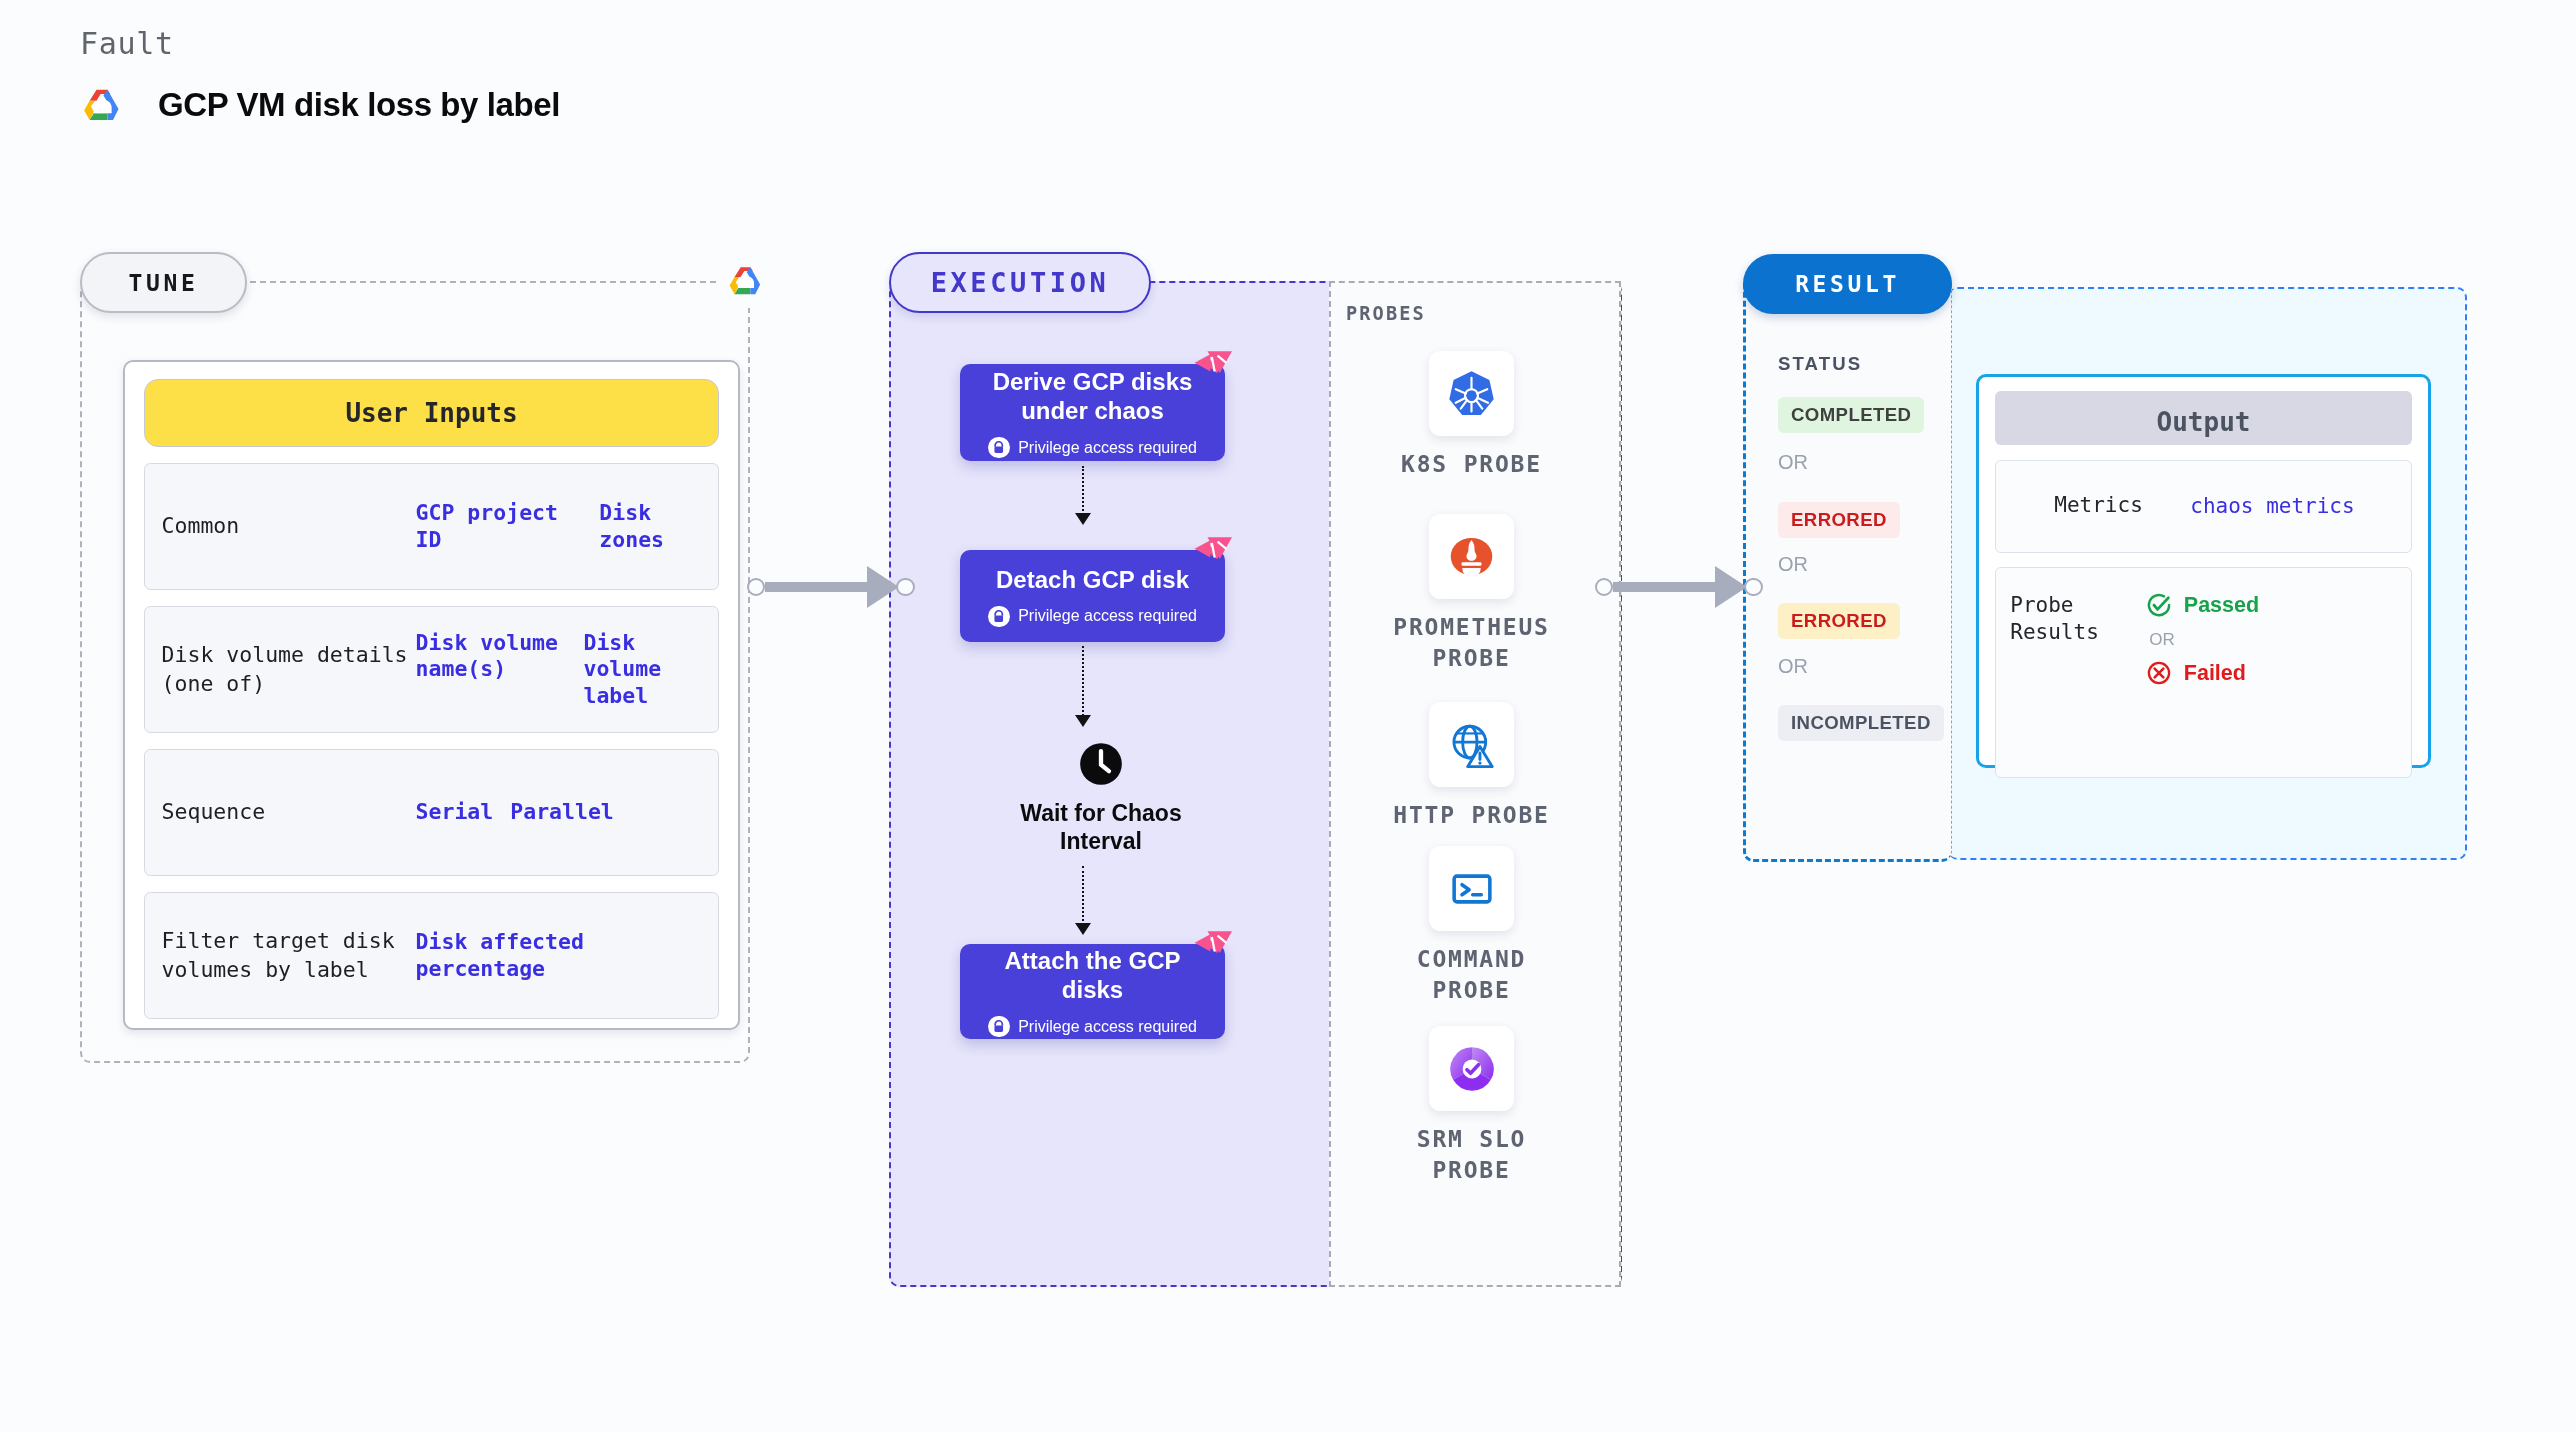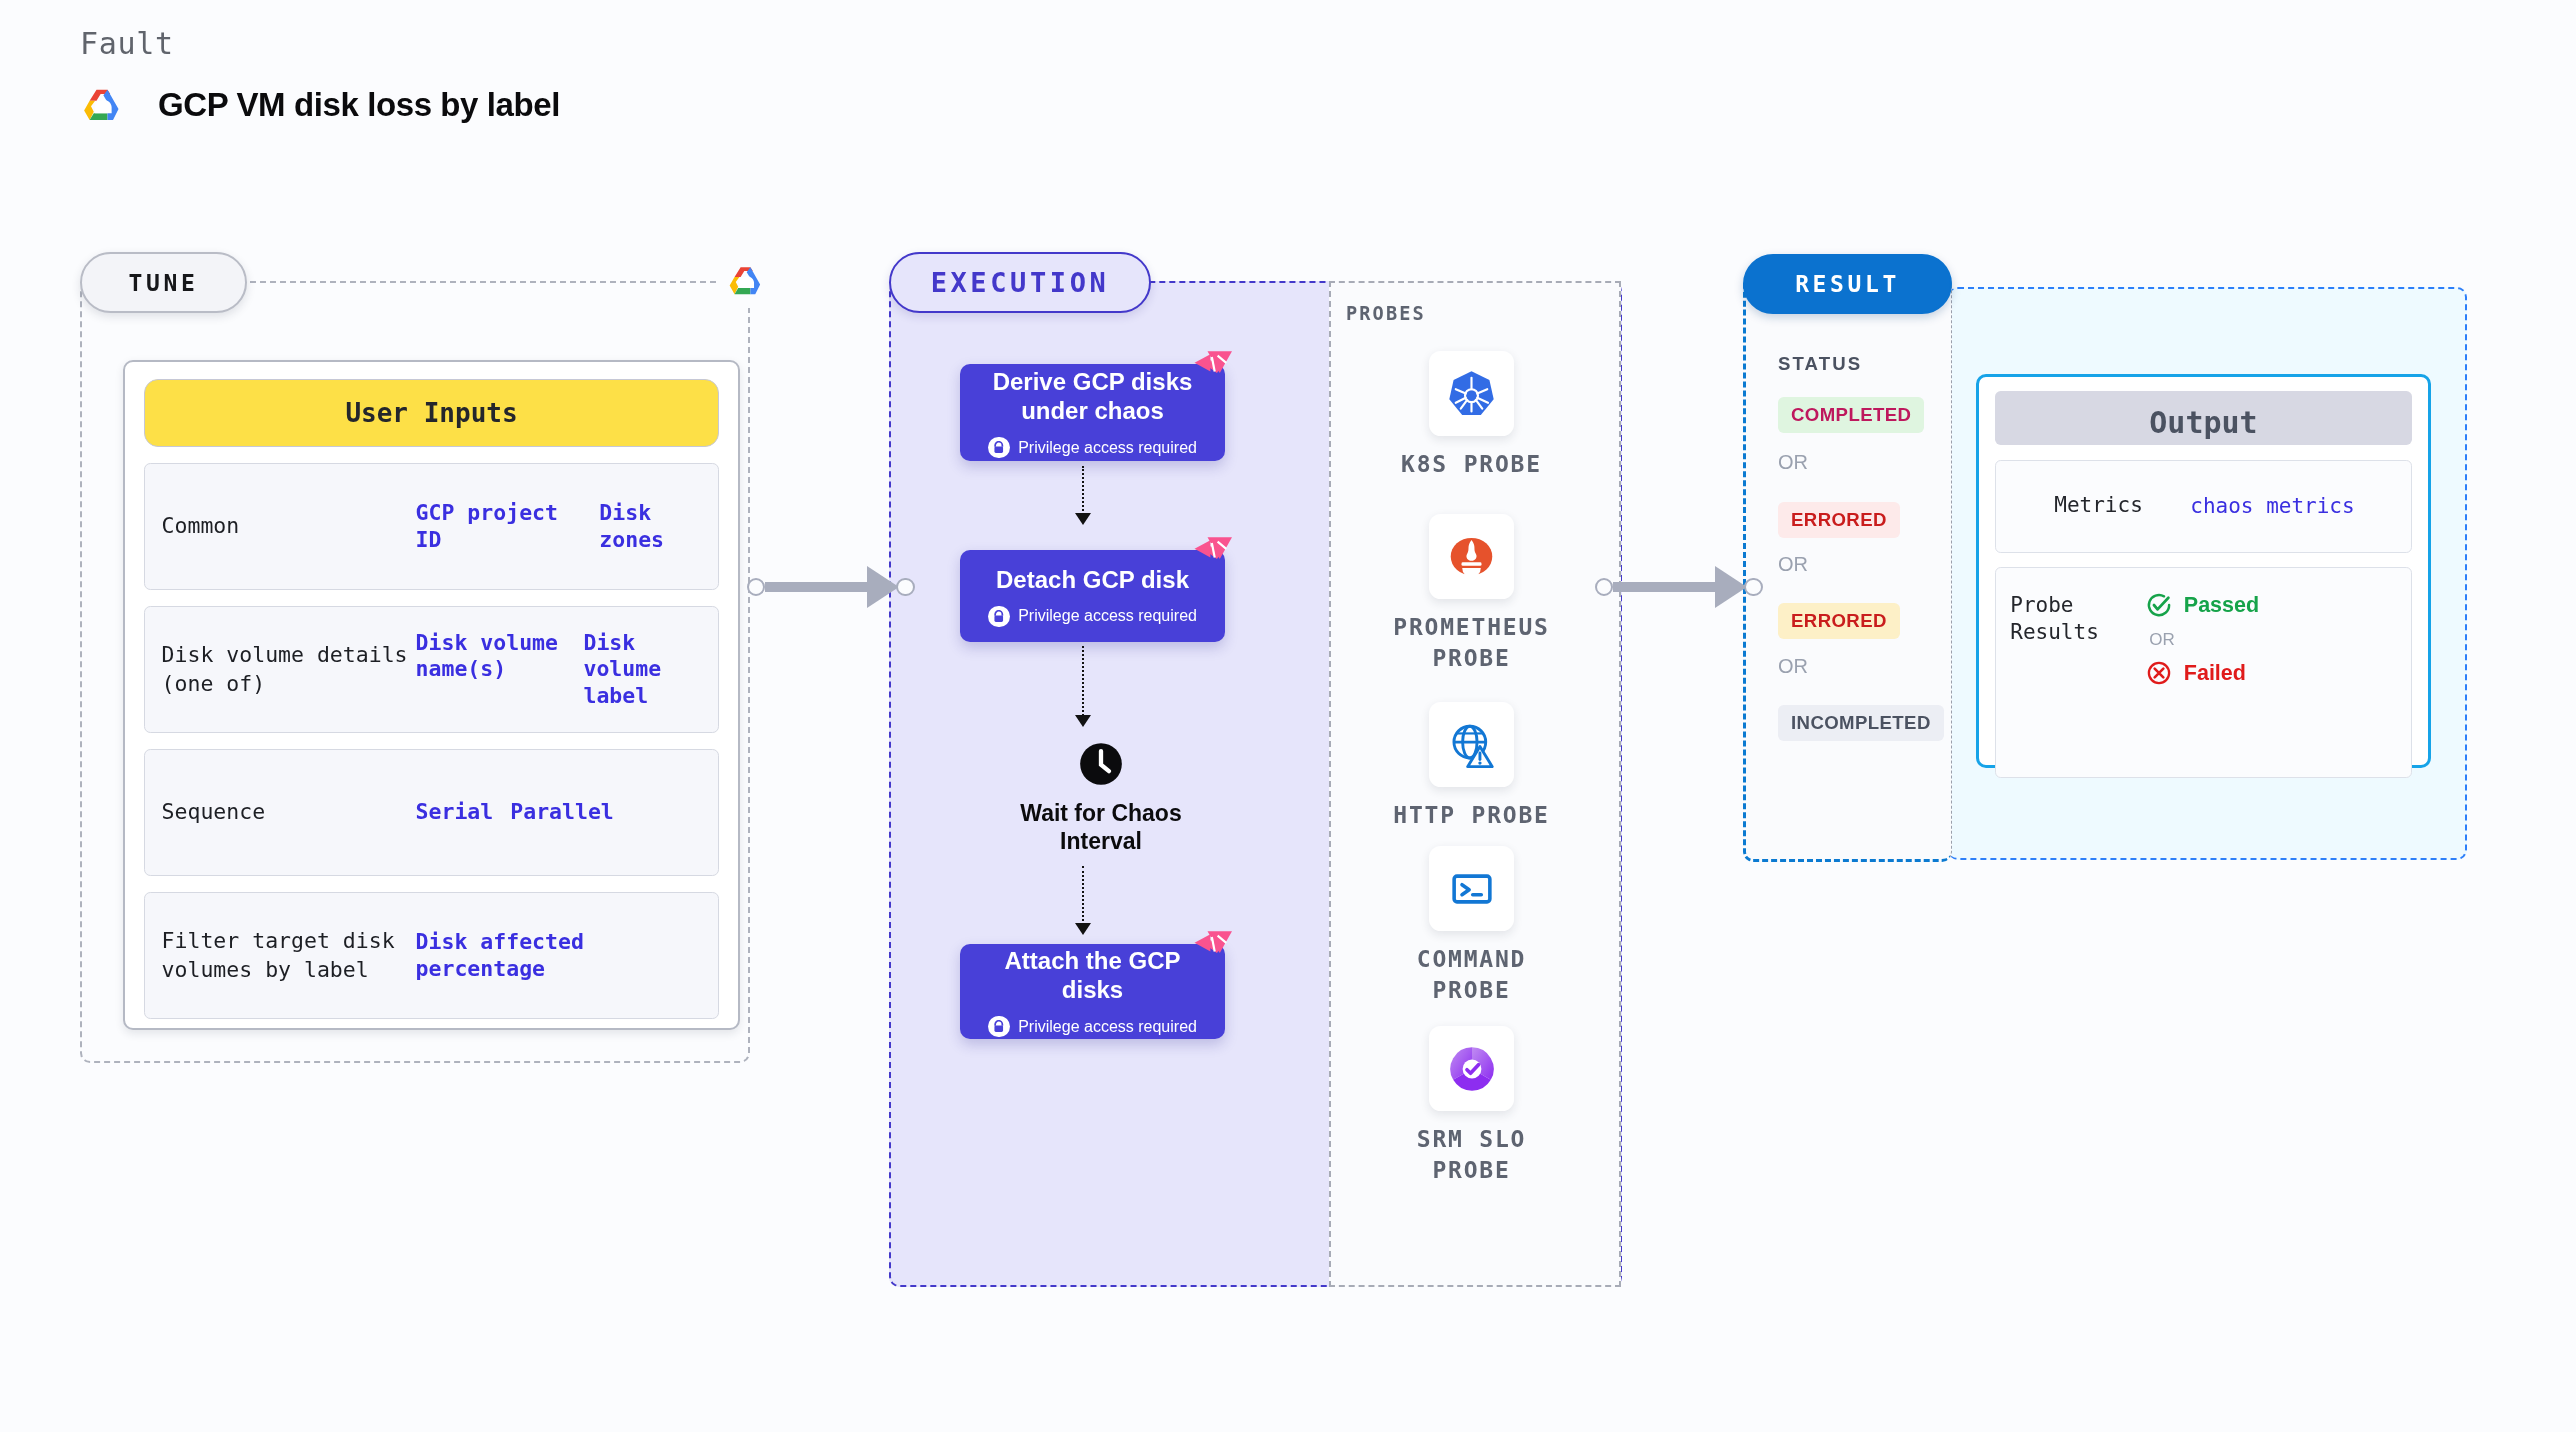--- a/index.html
+++ b/index.html
@@ -111,21 +111,21 @@
     letter-spacing:2.1px;color:#4b5261;z-index:6;}
   .status-chip{position:absolute;left:1778px;border-radius:5.7px;padding:7.2px 13px;
     font-size:18.6px;font-weight:bold;letter-spacing:0.4px;z-index:6;}
   .or-text{position:absolute;left:1778px;font-size:20px;color:#9aa1af;z-index:6;}
 
   #output-card{position:absolute;left:1976px;top:374px;width:449px;height:388px;
     background:#ffffff;border:3.6px solid #16a3e8;border-radius:10px;z-index:6;}
   #out-header{margin:14.3px 16px 0 16px;height:54px;background:#d7d8e3;border-radius:5.7px;
     display:flex;align-items:center;justify-content:center;}
   #out-header span{font-family:"DejaVu Sans Mono","Liberation Mono",monospace;
-    font-size:30px;font-weight:bold;color:#4b5261;margin-top:8px;}
+    font-size:26px;font-weight:bold;color:#4b5261;margin-top:8px;}
   .out-row{margin:14.3px 16px 0 16px;background:#fbfcfe;border:0.7px solid #dde1e9;
     border-radius:5.7px;display:flex;align-items:center;padding:16px 0;}
   .out-row .k{width:136px;padding-left:14.3px;font-family:"DejaVu Sans Mono","Liberation Mono",monospace;
     font-size:21px;color:#24262c;line-height:1.3;}
   .out-row .v{flex:1;}
   .out-metric{font-family:"DejaVu Sans Mono","Liberation Mono",monospace;font-size:21px;
     color:#3a2fe0;}
   .pr-line{display:flex;align-items:center;gap:11.5px;}
   .pr-line .lbl{font-size:21.5px;font-weight:bold;}
   .pr-or{font-size:17px;color:#9aa1af;margin:10px 0 10px 2.9px;}
@@ -392,21 +392,21 @@
   <div class="conn-head"></div>
   <div class="conn-dot" style="margin-left:-2.9px;"></div>
 </div>
 
 <div class="panel" id="result-out-panel"></div>
 <div class="panel" id="result-status-panel"></div>
 <div class="panel-label" id="result-label">RESULT</div>
 
 <div id="status-title">STATUS</div>
 
-<div class="status-chip" style="top:397px;background:#dff5e0;color:#be185d;">COMPLETED</div>
+<div class="status-chip" style="top:397px;background:#dff5e0;color:#404040;">COMPLETED</div>
 <div class="or-text" style="top:451px;">OR</div>
 <div class="status-chip" style="top:502px;background:#fdeaea;color:#c91d1d;">ERRORED</div>
 <div class="or-text" style="top:553px;">OR</div>
 <div class="status-chip" style="top:603px;background:#fdf0c7;color:#c91d1d;">ERRORED</div>
 <div class="or-text" style="top:655px;">OR</div>
 <div class="status-chip" style="top:705px;background:#eceef4;color:#4b5261;">INCOMPLETED</div>
 
 <div id="output-card">
   <div id="out-header">
     <span>Output</span>

